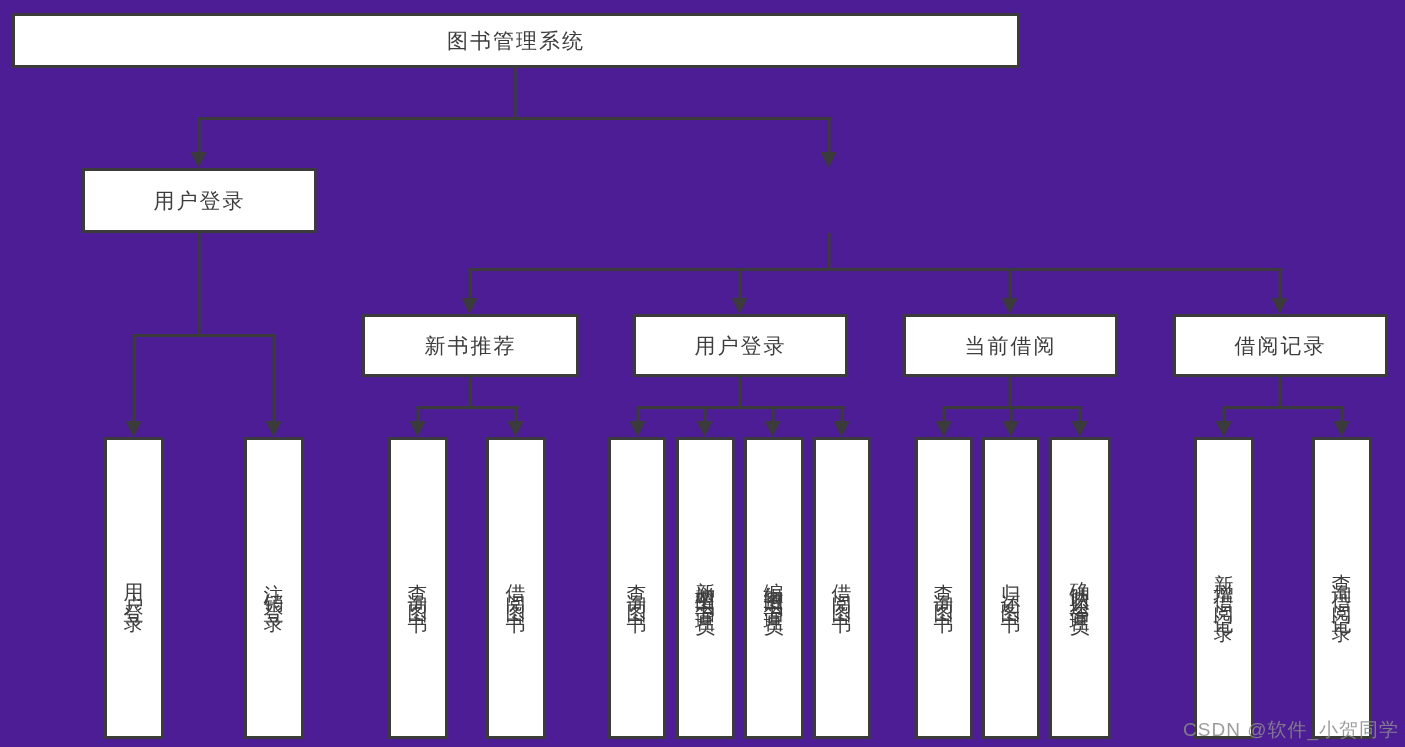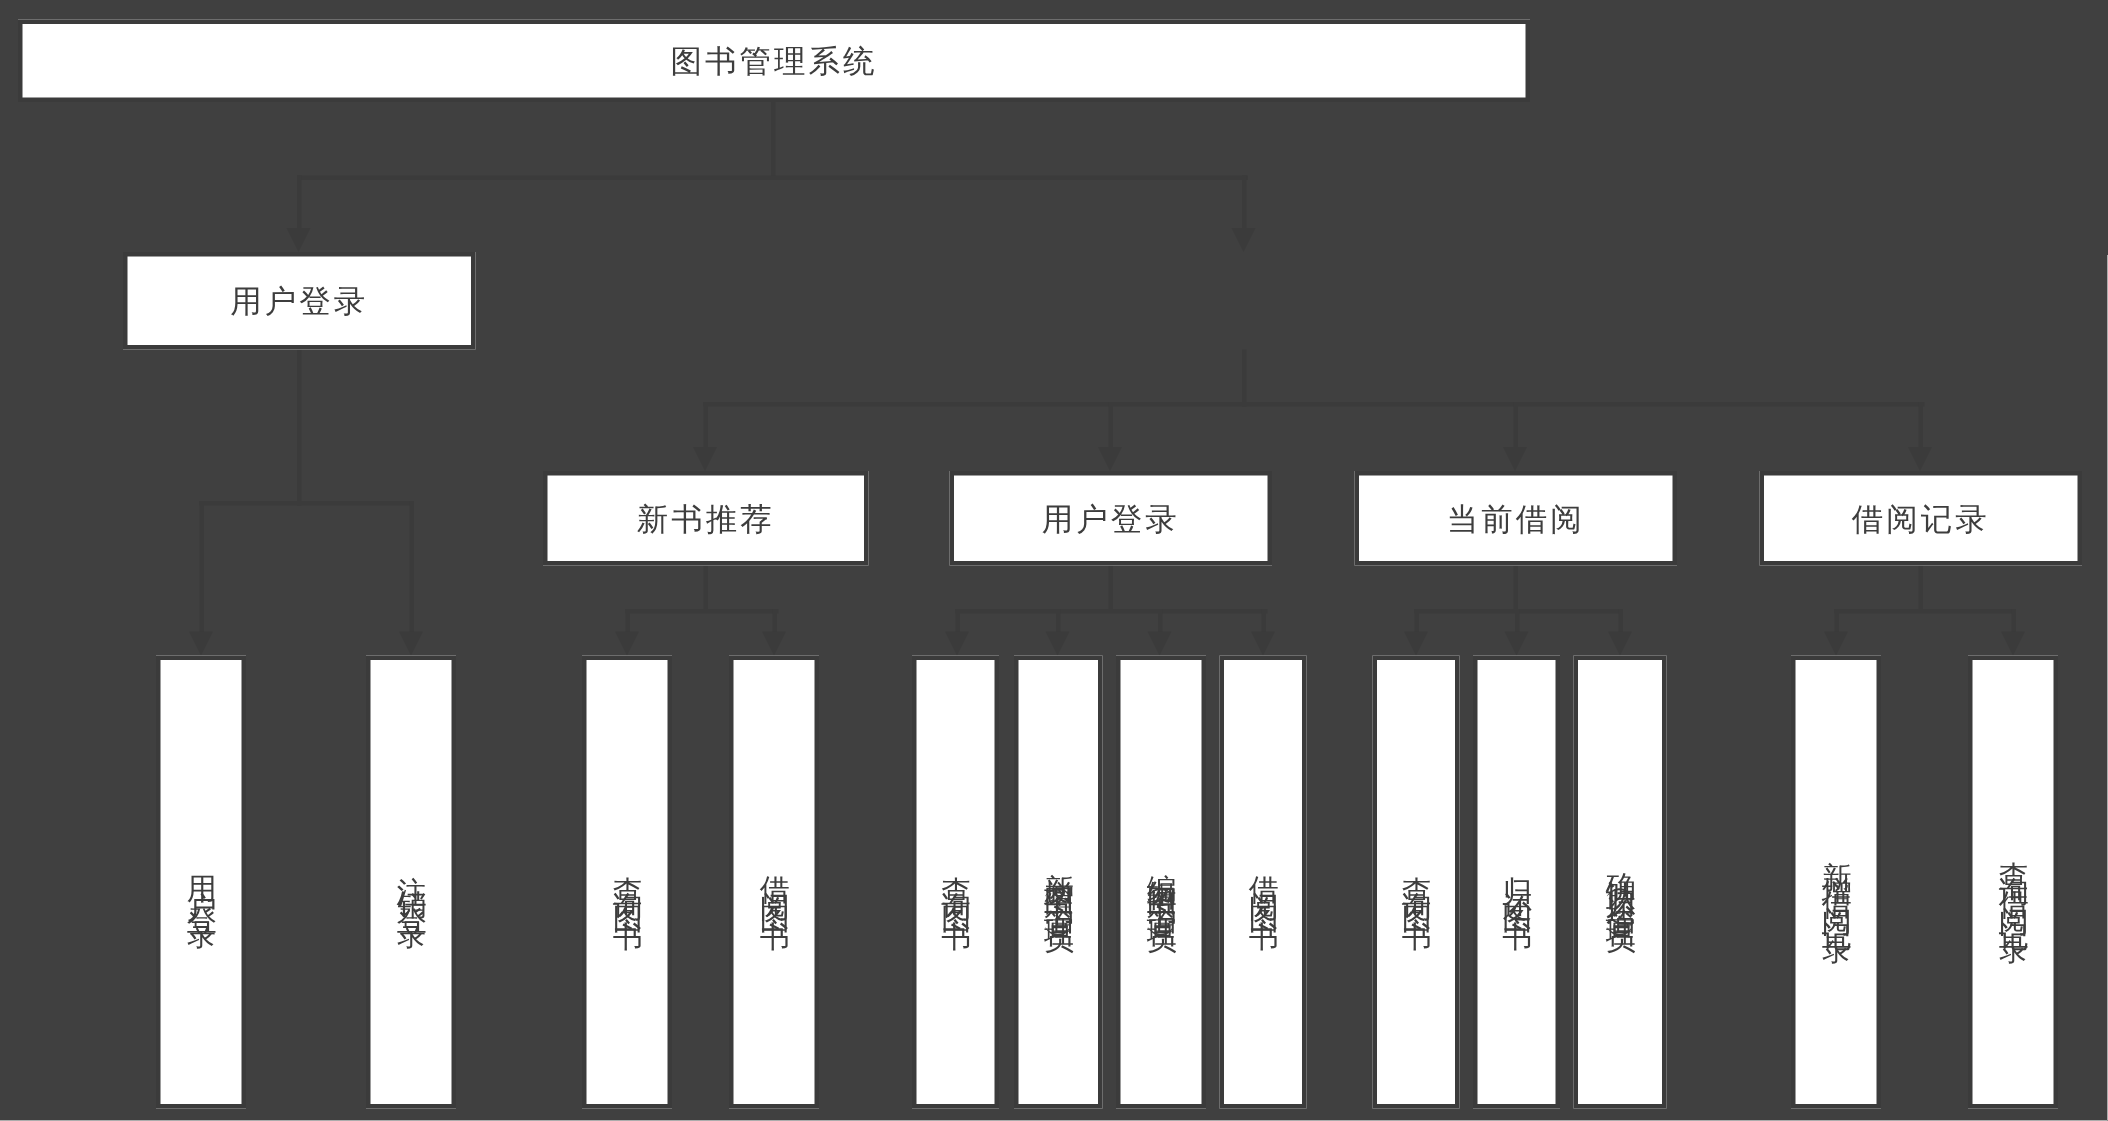--- a/index.html
+++ b/index.html
@@ -1,20 +1,20 @@
 <!DOCTYPE html>
 <html><head>
 <meta charset="utf-8">
 <style>
   html,body { margin:0; padding:0; background:#ffffff; }
   #canvas {
     position:relative;
     width:1405px;
     height:747px;
-    background:#404040;
+    background:#4c1d95;
     font-family:"Liberation Sans","DejaVu Sans",sans-serif;
     overflow:hidden;
   }
   .node {
     position:absolute;
     box-sizing:border-box;
     border:3px solid #3b3b3b;
     background:#ffffff;
     display:flex;
     align-items:center;
@@ -191,14 +191,15 @@
     <span class="vtext">确认归还（管理员）</span>
   </div>
 
   <div class="leafbox" style="left:1194px; width:60px;">
     <span class="vtext">新增借阅记录</span>
   </div>
   <div class="leafbox" style="left:1312px; width:60px;">
     <span class="vtext">查询借阅记录</span>
   </div>
 
+  <div class="watermark">CSDN @软件_小贺同学</div>
 
 </div>
 
 </body></html>

